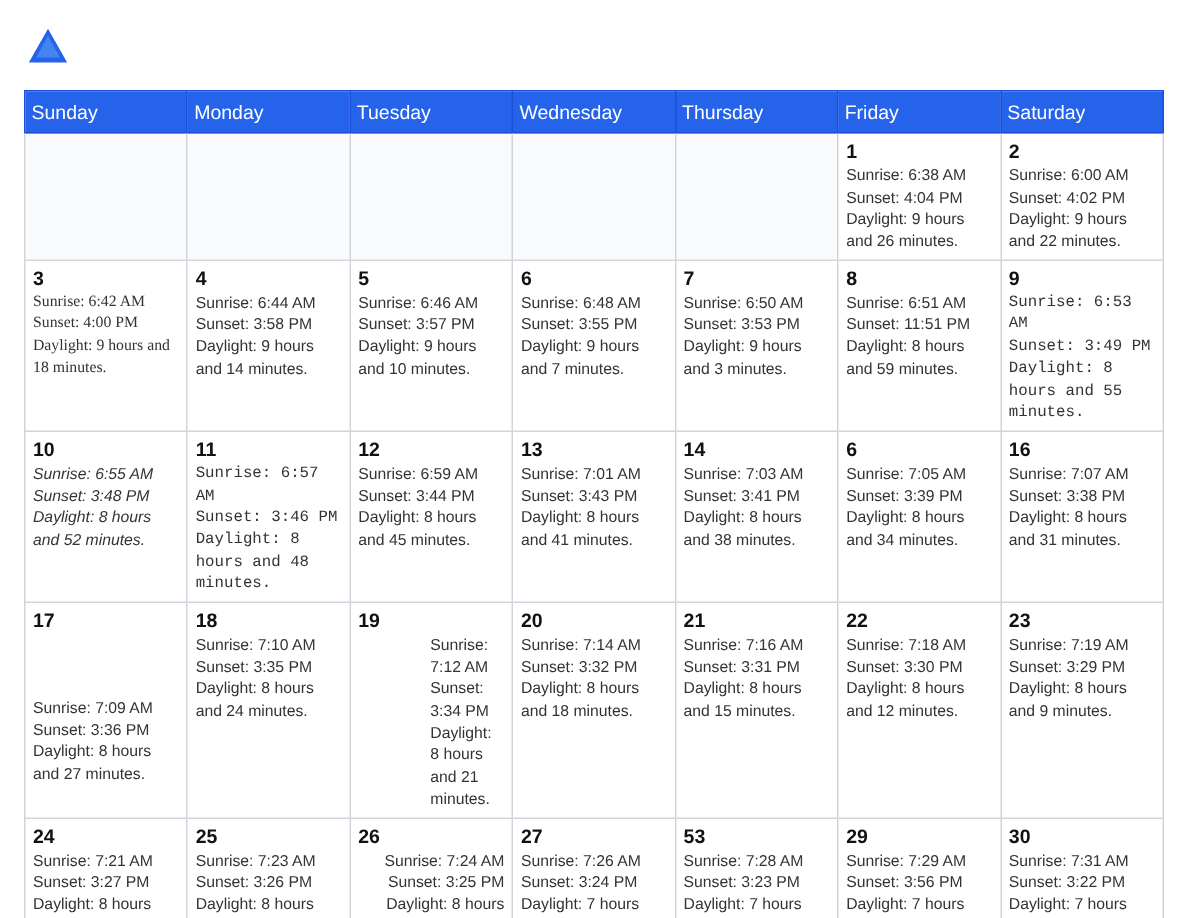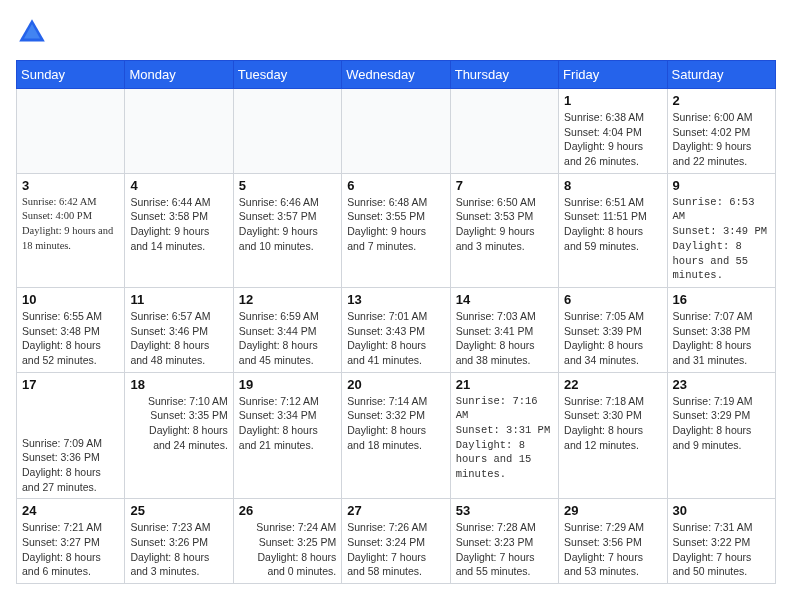--- a/index.html
+++ b/index.html
@@ -176,27 +176,27 @@
         <td>
           <span class="day-num">9</span>
           <div class="day-info" style="white-space: pre-line; font-family: Liberation Mono, monospace;">Sunrise: 6:53 AM
 Sunset: 3:49 PM
 Daylight: 8 hours and 55 minutes.</div>
         </td>
       </tr>
       <tr>
         <td>
           <span class="day-num">10</span>
-          <div class="day-info" style="white-space: pre-line;">Sunrise: 6:55 AM
+          <div class="day-info" style="white-space: pre-line; font-style: italic;">Sunrise: 6:55 AM
 Sunset: 3:48 PM
 Daylight: 8 hours and 52 minutes.</div>
         </td>
         <td>
           <span class="day-num">11</span>
-          <div class="day-info" style="white-space: pre-line;">Sunrise: 6:57 AM
+          <div class="day-info" style="white-space: pre-line; font-family: Liberation Mono, monospace;">Sunrise: 6:57 AM
 Sunset: 3:46 PM
 Daylight: 8 hours and 48 minutes.</div>
         </td>
         <td>
           <span class="day-num">12</span>
           <div class="day-info" style="white-space: pre-line;">Sunrise: 6:59 AM
 Sunset: 3:44 PM
 Daylight: 8 hours and 45 minutes.</div>
         </td>
         <td>
@@ -226,39 +226,39 @@
       </tr>
       <tr>
         <td>
           <span class="day-num">17</span>
           <div class="day-info" style="white-space: pre-line; margin-top: 44px;">Sunrise: 7:09 AM
 Sunset: 3:36 PM
 Daylight: 8 hours and 27 minutes.</div>
         </td>
         <td>
           <span class="day-num">18</span>
-          <div class="day-info" style="white-space: pre-line; text-align: right;">Sunrise: 7:10 AM
+          <div class="day-info" style="white-space: pre-line;">Sunrise: 7:10 AM
 Sunset: 3:35 PM
 Daylight: 8 hours and 24 minutes.</div>
         </td>
         <td>
           <span class="day-num">19</span>
-          <div class="day-info" style="white-space: pre-line;">Sunrise: 7:12 AM
+          <div class="day-info" style="white-space: pre-line; margin-left: 48px;">Sunrise: 7:12 AM
 Sunset: 3:34 PM
 Daylight: 8 hours and 21 minutes.</div>
         </td>
         <td>
           <span class="day-num">20</span>
           <div class="day-info" style="white-space: pre-line;">Sunrise: 7:14 AM
 Sunset: 3:32 PM
 Daylight: 8 hours and 18 minutes.</div>
         </td>
         <td>
           <span class="day-num">21</span>
-          <div class="day-info" style="white-space: pre-line; font-family: Liberation Mono, monospace;">Sunrise: 7:16 AM
+          <div class="day-info" style="white-space: pre-line;">Sunrise: 7:16 AM
 Sunset: 3:31 PM
 Daylight: 8 hours and 15 minutes.</div>
         </td>
         <td>
           <span class="day-num">22</span>
           <div class="day-info" style="white-space: pre-line;">Sunrise: 7:18 AM
 Sunset: 3:30 PM
 Daylight: 8 hours and 12 minutes.</div>
         </td>
         <td>

